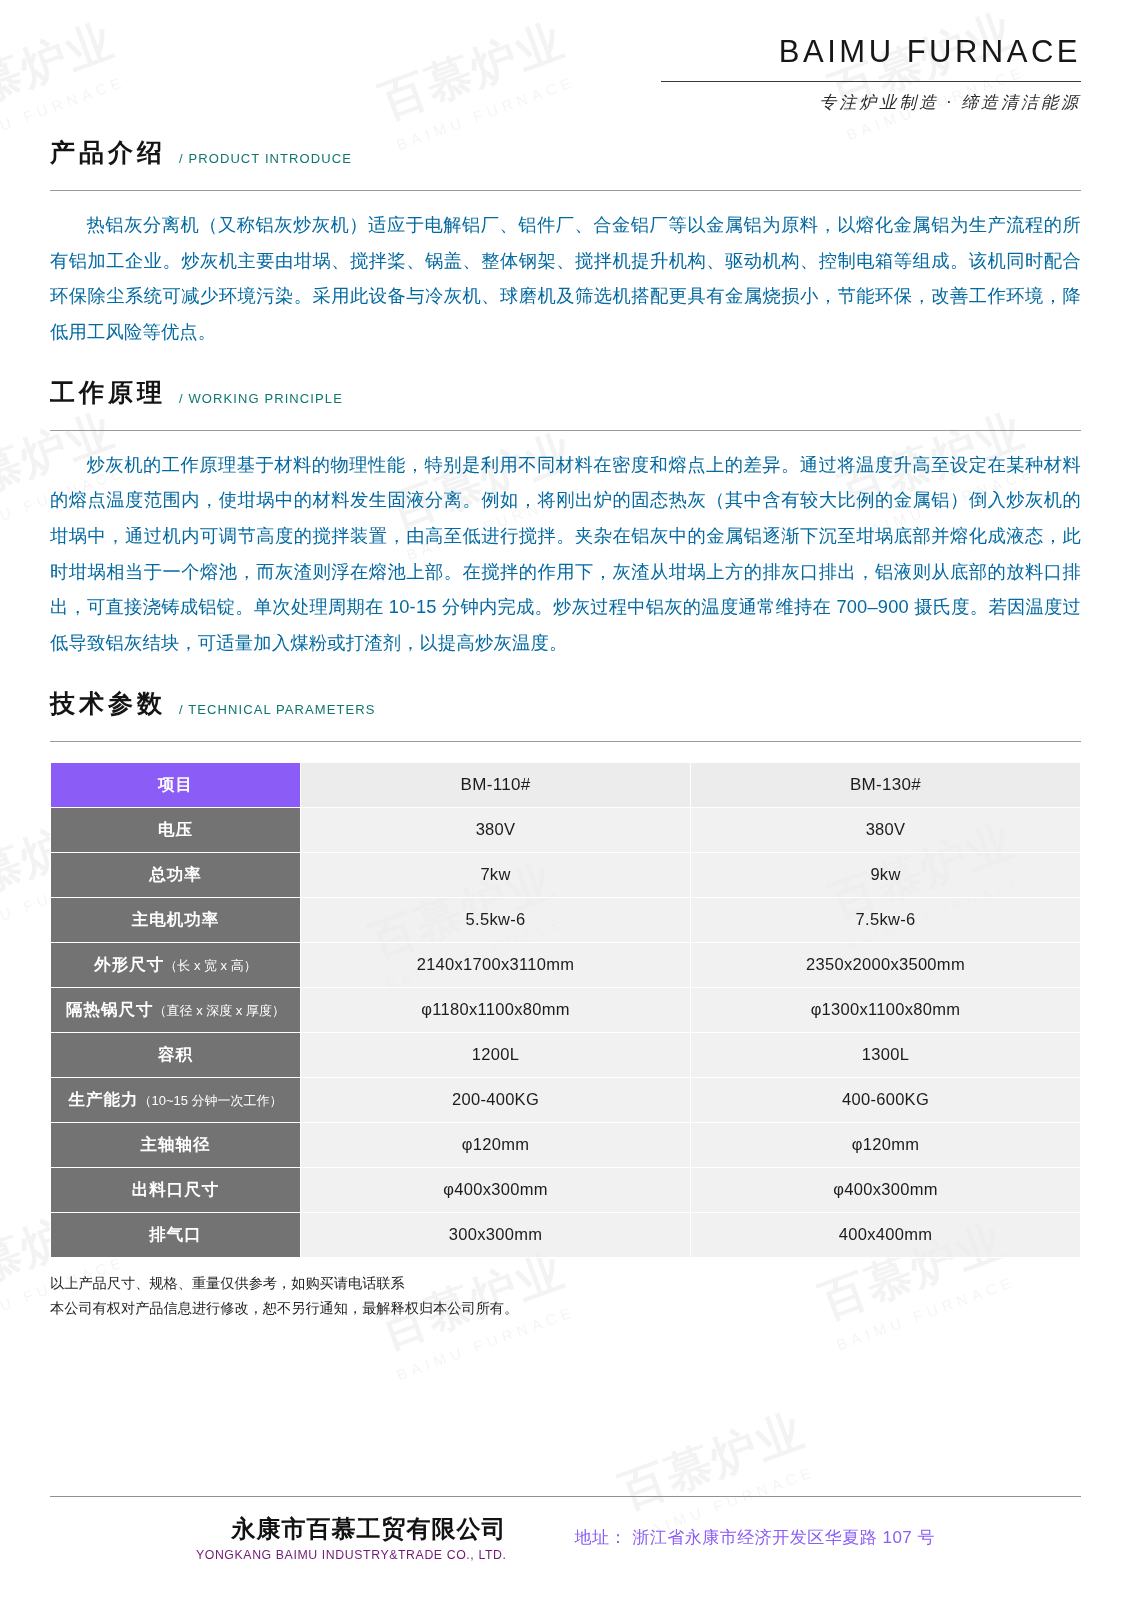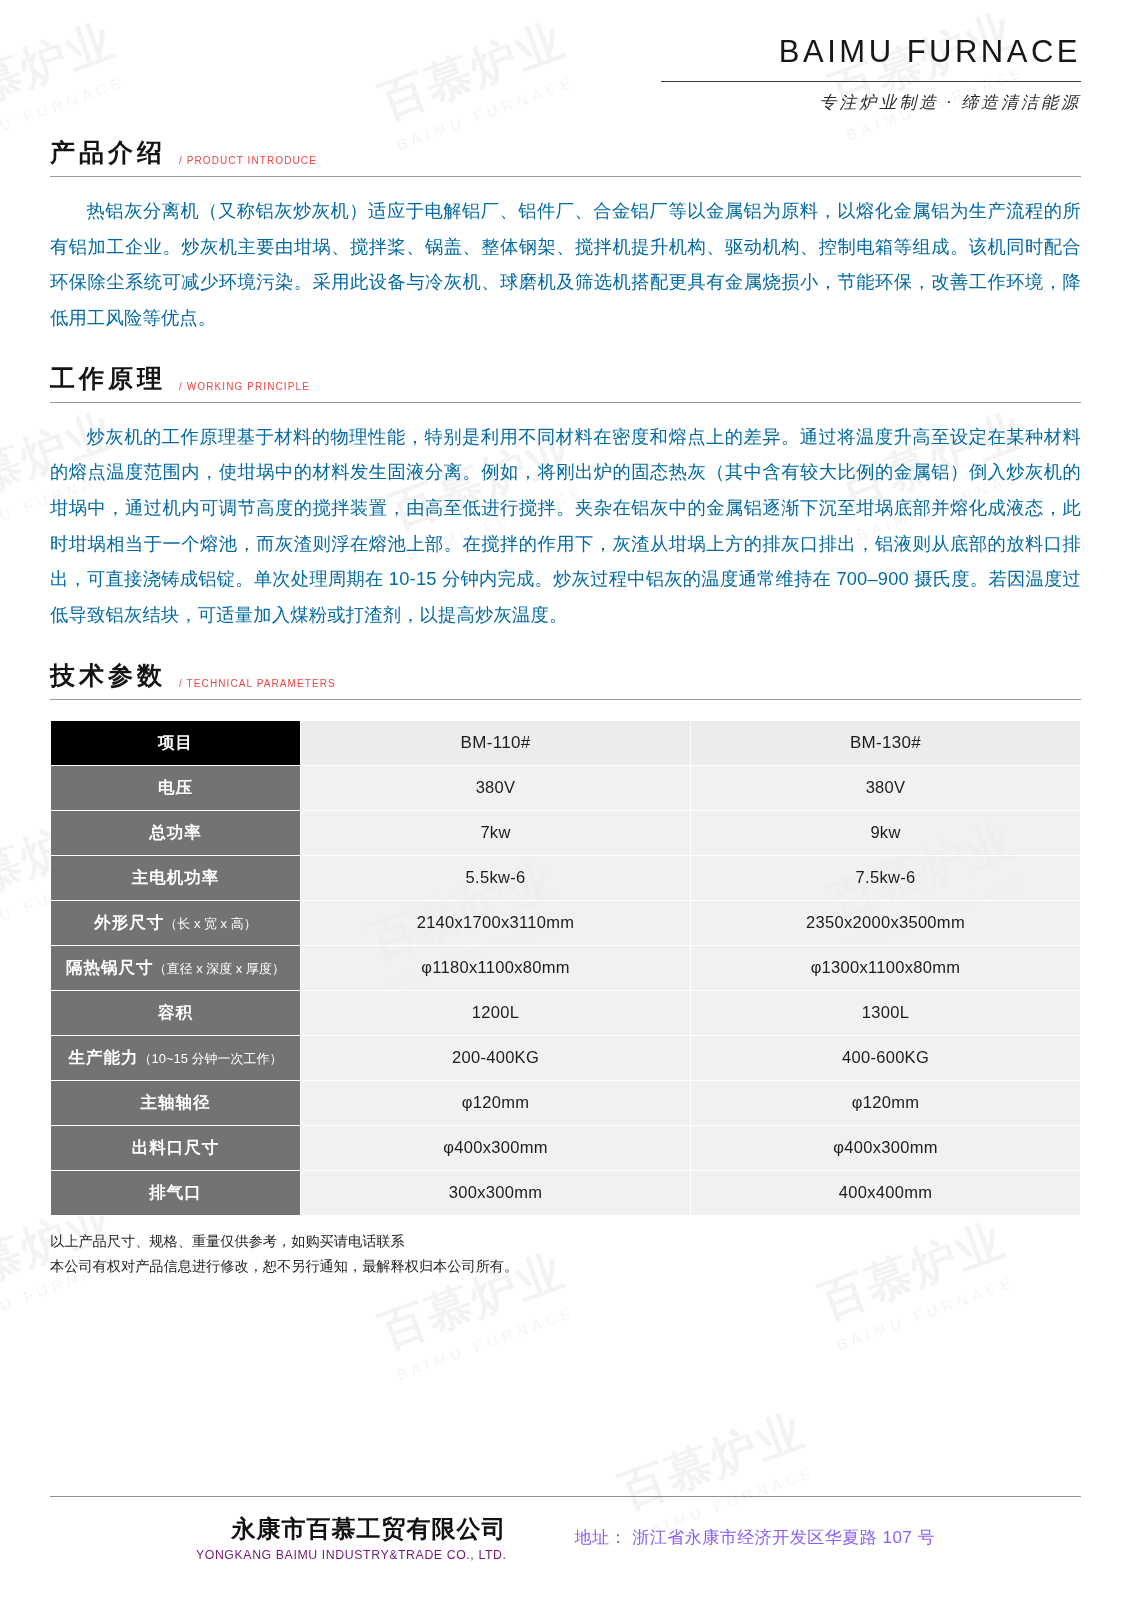--- a/index.html
+++ b/index.html
@@ -85,31 +85,31 @@
 
   
   .section {
     margin-top: 26px;
   }
   .sec-head {
     display: flex;
     align-items: flex-end;
     gap: 13px;
     border-bottom: 1px solid #9a9a9a;
-    padding-bottom: 7px;
+    padding-bottom: 21px;
   }
   .sec-cn {
     font-size: 25px;
     font-weight: bold;
     letter-spacing: 4px;
     color: #141414;
   }
   .sec-en {
-    font-size: 10px;
-    color: #ef4444;
+    font-size: 13px;
+    color: #0f766e;
     letter-spacing: 1.1px;
     padding-bottom: 3px;
   }
 
   .body-text {
     margin-top: 16px;
     font-size: 18.3px;
     line-height: 1.95;
     text-align: justify;
     text-justify: inter-ideograph;
@@ -143,21 +143,21 @@
   table.spec td.label .sub {
     font-weight: normal;
     font-size: 13px;
     letter-spacing: 0;
   }
   table.spec td.val {
     background: rgba(236,236,236,0.72);
     color: #1c1c1c;
     letter-spacing: 0.3px;
   }
-  table.spec tr.head td.label { background:#000000; }
+  table.spec tr.head td.label { background:#8b5cf6; }
   table.spec tr.head td.val {
     background: rgba(228,228,228,0.72);
     font-size: 17px;
   }
 
   .notes {
     margin-top: 13px;
     font-size: 14.2px;
     line-height: 1.75;
     color: #232323;

